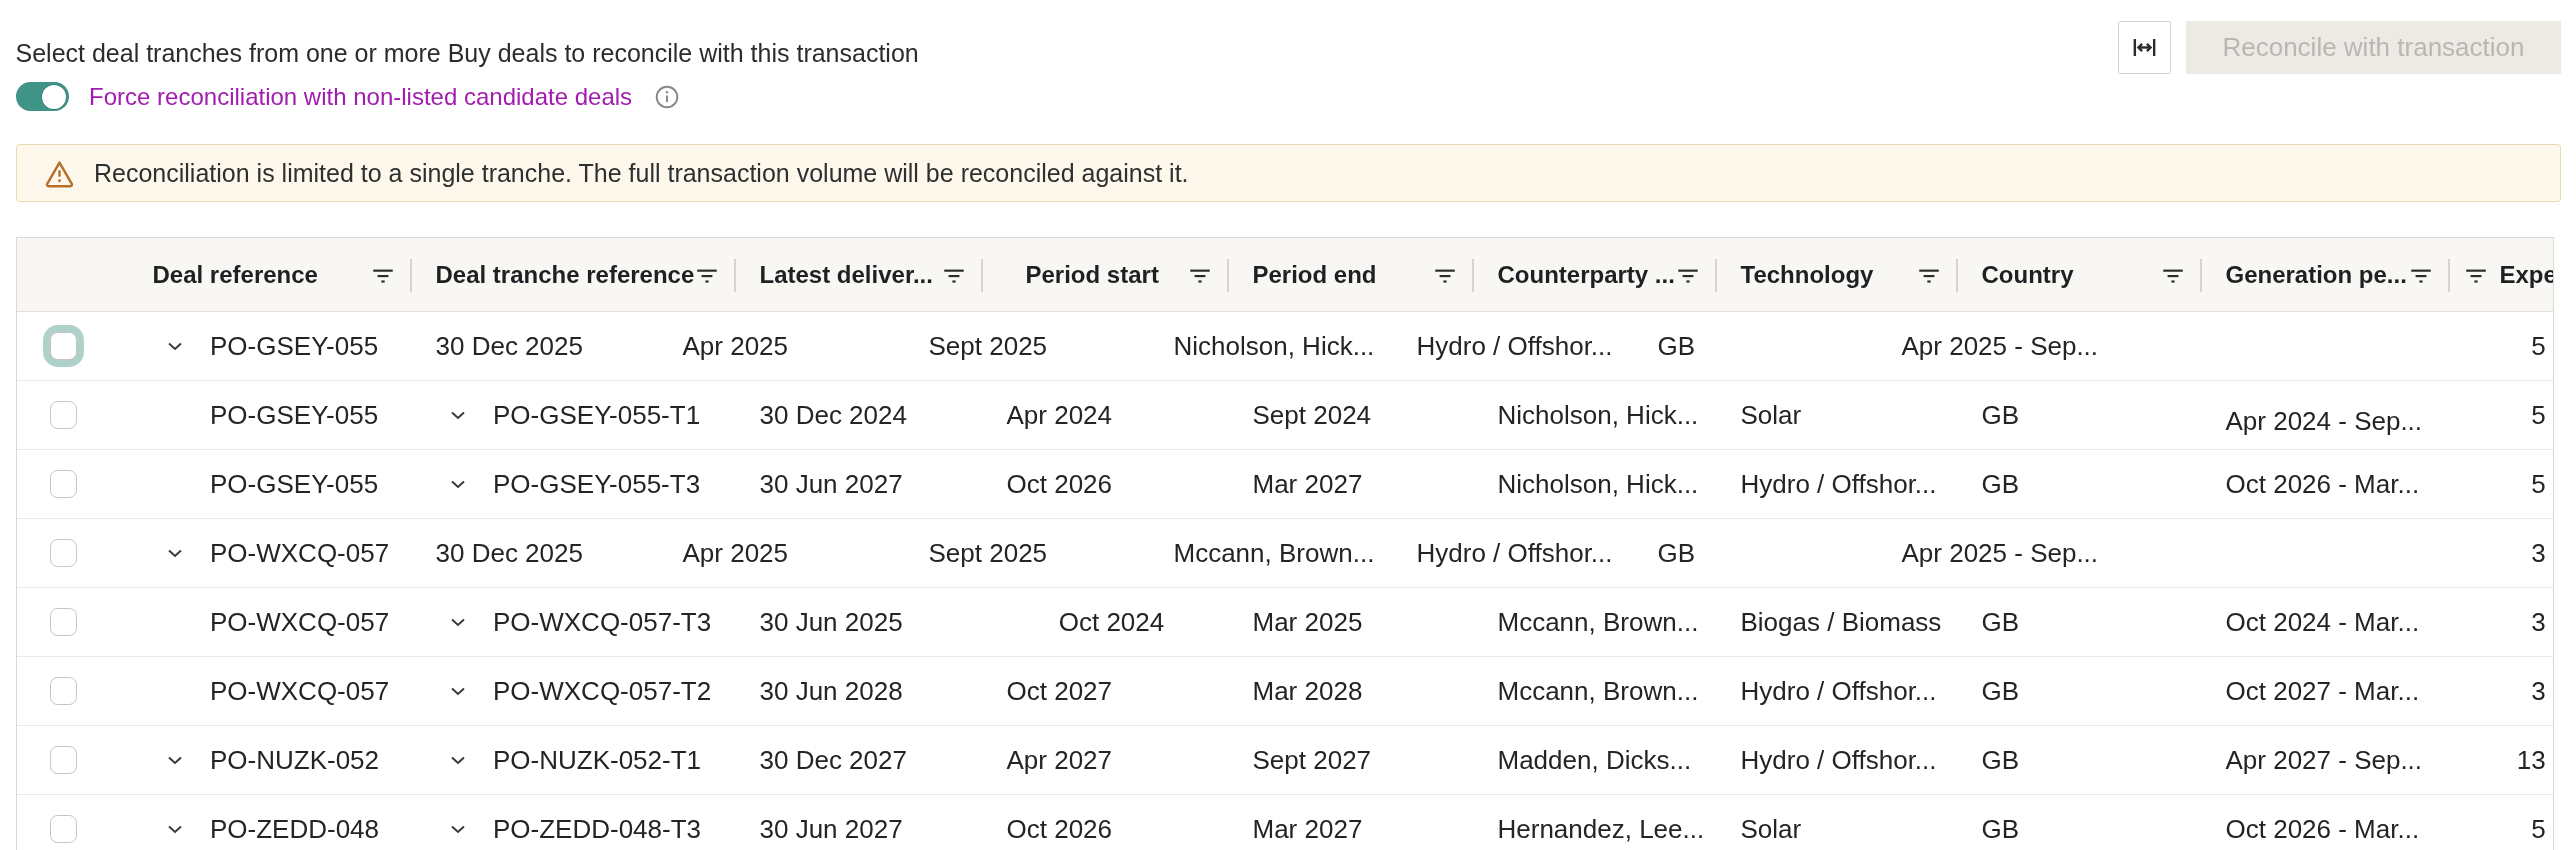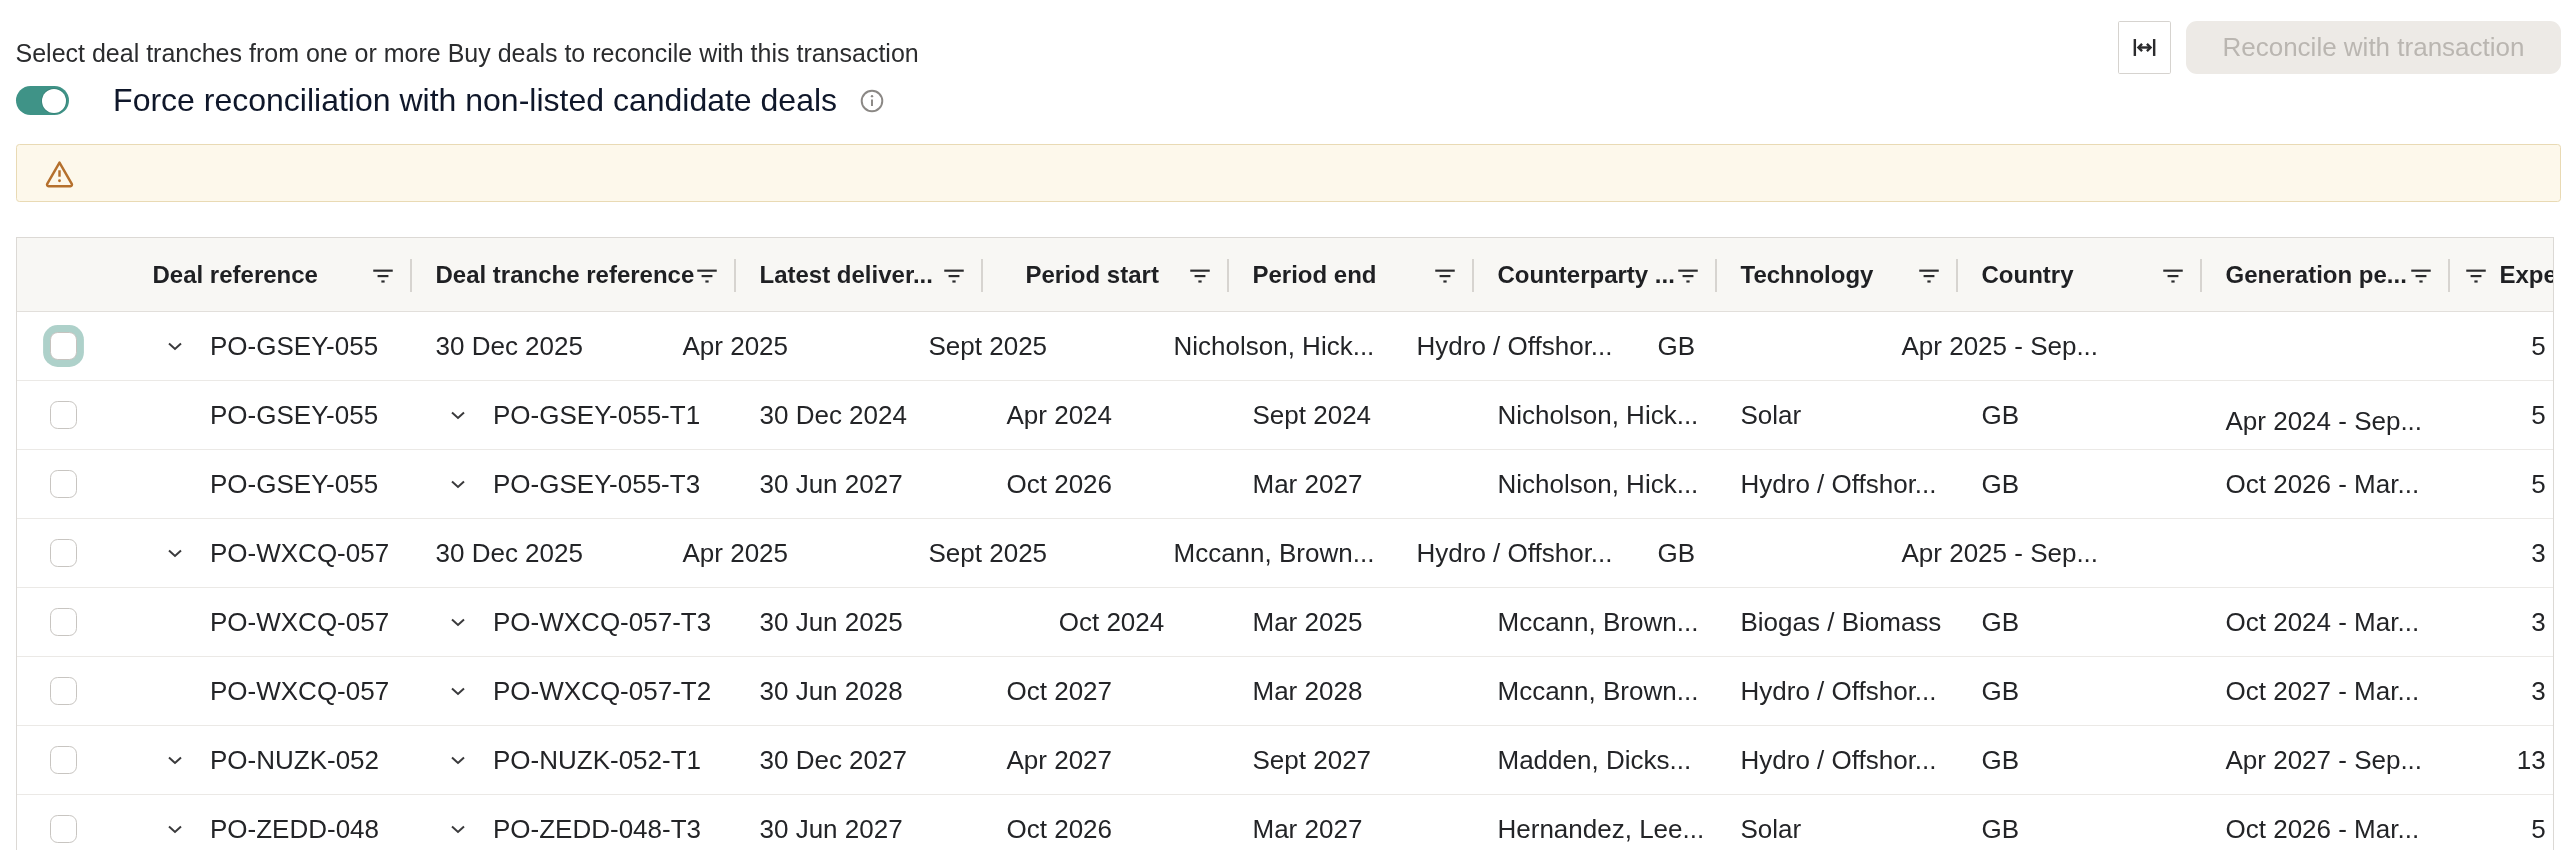--- a/index.html
+++ b/index.html
@@ -5,27 +5,27 @@
   * { margin:0; padding:0; box-sizing:border-box; }
   html,body { width:2576px; height:851px; overflow:hidden; background:#ffffff;
     font-family:"Liberation Sans","DejaVu Sans",sans-serif; color:#232427; }
   .page { position:relative; width:2576px; height:851px; background:#fff; }
 
   
   .instruction { position:absolute; left:15.5px; top:39px; font-size:25px; color:#2b2c2e; }
   .toggle-row { position:absolute; left:15.5px; top:82px; display:flex; align-items:center; gap:20.6px; }
   .toggle { width:53px; height:29px; border-radius:14.6px; background:#3F9387; position:relative; cursor:pointer; flex:none; }
   .toggle-knob { position:absolute; right:2.6px; top:2.6px; width:24px; height:24px; border-radius:50%; background:#fff; box-shadow:0 0 0 0.9px rgba(0,0,0,0.10); }
-  .toggle-label { font-size:32px; color:#0f172a;margin-left:24px; }
+  .toggle-label { font-size:24px; color:#a21caf; }
   .info-icon { display:flex; margin-left:1.7px; }
 
   
   .actions { position:absolute; top:20.6px; right:15.5px; display:flex; gap:15.5px; align-items:center; }
   .icon-button { width:53px; height:53px; background:#fff; border:1.7px solid #d6d3cf; border-radius:1.7px; display:flex; align-items:center; justify-content:center; cursor:pointer; }
-  .reconcile-button { height:53px; padding:0 36px; background:#edeae6; color:#bab6b1; font-size:26px; font-weight:500; border:none; border-radius:11px; display:flex; align-items:center; font-family:inherit; cursor:default; }
+  .reconcile-button { height:53px; padding:0 36px; background:#edeae6; color:#bab6b1; font-size:26px; font-weight:500; border:none; border-radius:1px; display:flex; align-items:center; font-family:inherit; cursor:default; }
 
   
   .banner { position:absolute; left:15.5px; right:15.5px; top:144px; height:58px; background:#fdf8eb; border:1.7px solid #e9dab4; border-radius:3.4px; display:flex; align-items:center; padding-left:27.5px; gap:19px; }
   .banner-text { font-size:25px; color:#2e2f31; }
 
   
   .table { position:absolute; left:15.5px; top:237px; width:2538px; height:614px; border:1.7px solid #dcd9d5; border-bottom:none; overflow:hidden; background:#fca5a5; }
   .thead { display:flex; height:74px; background:#f8f7f4; border-bottom:1.7px solid #e2dfdb; }
   .hcell { position:relative; flex:none; display:flex; align-items:center; padding:0 12px 0 24px; font-weight:700; font-size:24px; color:#1f2023; white-space:nowrap; overflow:hidden; }
   .hcell .spacer { flex:1; }
@@ -80,20 +80,21 @@
   </div>
 
   <div class="banner">
     <span style="display:flex;">
       <svg width="31" height="31" viewBox="0 0 24 24" fill="none" stroke="#b5702d" stroke-width="1.9">
         <path d="M12 3.5 L21.5 20 a1.2 1.2 0 0 1 -1 1.8 H3.5 a1.2 1.2 0 0 1 -1 -1.8 Z" stroke-linejoin="round"></path>
         <line x1="12" y1="9.5" x2="12" y2="14.5"></line>
           <circle cx="12" cy="17.6" r="1.1" fill="#b5702d" stroke="none"></circle>
       </svg>
     </span>
+    <span class="banner-text">Reconciliation is limited to a single tranche. The full transaction volume will be reconciled against it.</span>
   </div>
 
   <div class="table">
     <div class="thead">
         <div class="hcell" style="width: 112px;">
           <span></span>
           <span class="spacer"></span>
         </div>
         <div class="hcell sep" style="width: 283px;">
           <span>Deal reference</span>

